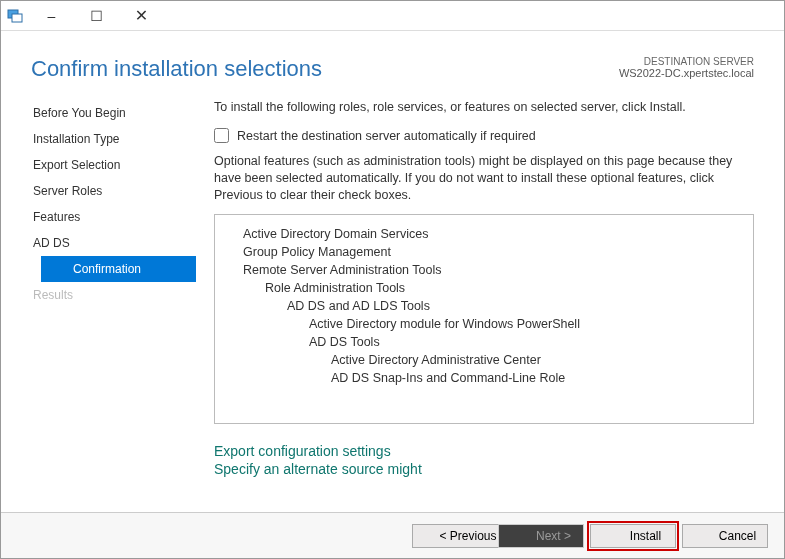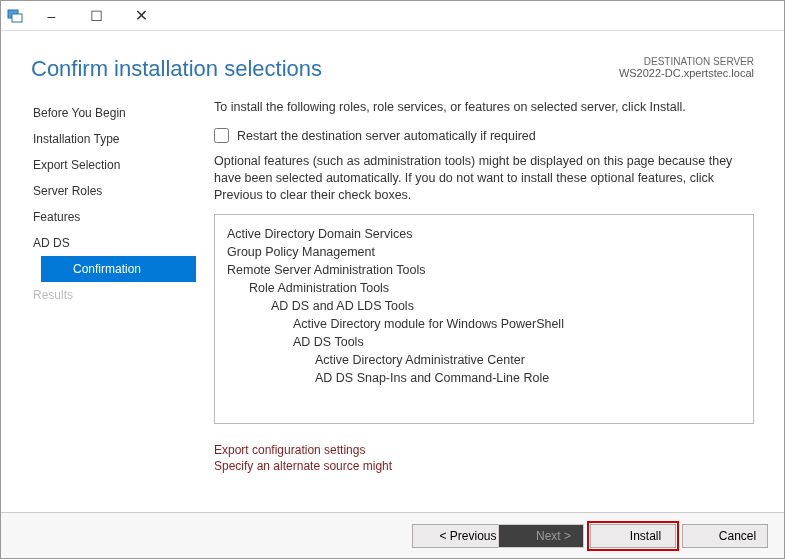--- a/index.html
+++ b/index.html
@@ -25,29 +25,29 @@
     .sidebar .step.selected { background: #0078d7; color: #fff; margin-left: 40px; }
     .sidebar .step.disabled { color: #bbb; }
     
     .content { flex: 1; padding: 18px 30px 0 18px; font-size: 12.5px; color: #333; }
     .content .intro { margin-bottom: 14px; }
     .cb-row { display: flex; align-items: center; margin-bottom: 10px; }
     .cb-row input[type=checkbox] { width: 15px; height: 15px; margin-right: 8px; accent-color: #555; }
     .content .note { margin-bottom: 10px; line-height: 1.35; }
     
     .feature-box { border: 1px solid #bbb; padding: 10px 12px; height: 210px; overflow: auto; font-size: 12.5px; }
-    .feature-box div { padding: 2px 0; }
+    .feature-box div { padding: 2px 0; margin-left: 16px; }
     .indent-0 { padding-left: 0; }
     .indent-1 { padding-left: 22px !important; }
     .indent-2 { padding-left: 44px !important; }
     .indent-3 { padding-left: 66px !important; }
     .indent-4 { padding-left: 88px !important; }
     
     .links { margin-top: 18px; }
-    .links .lk { color: #7f1d1d; font-size: 12px; padding: 1px 0; cursor: pointer; }
+    .links .lk { color: #0f766e; font-size: 14px; padding: 1px 0; cursor: pointer; }
     
     .footer { position: absolute; bottom: 0; left: 0; right: 0; height: 46px; border-top: 1px solid #ccc; display: flex; align-items: center; justify-content: flex-end; padding: 0 16px; gap: 6px; background: #f7f7f7; }
     .footer button { width: 86px; height: 24px; font-size: 12px; background: #eceaea; border: 1px solid #aaa; cursor: pointer; padding-left: 25px; }
     .footer button.disabled { color: #9a9a9a; background: #404040; border-color: #ccc; cursor: default; }
     .footer .btn-pair { display: flex; gap: 0; }
     .footer .btn-pair button:first-child { border-right: none; }
     .footer .highlight { outline: 2px solid #c00; outline-offset: 1px; }
   </style>
 </head>
 <body>

